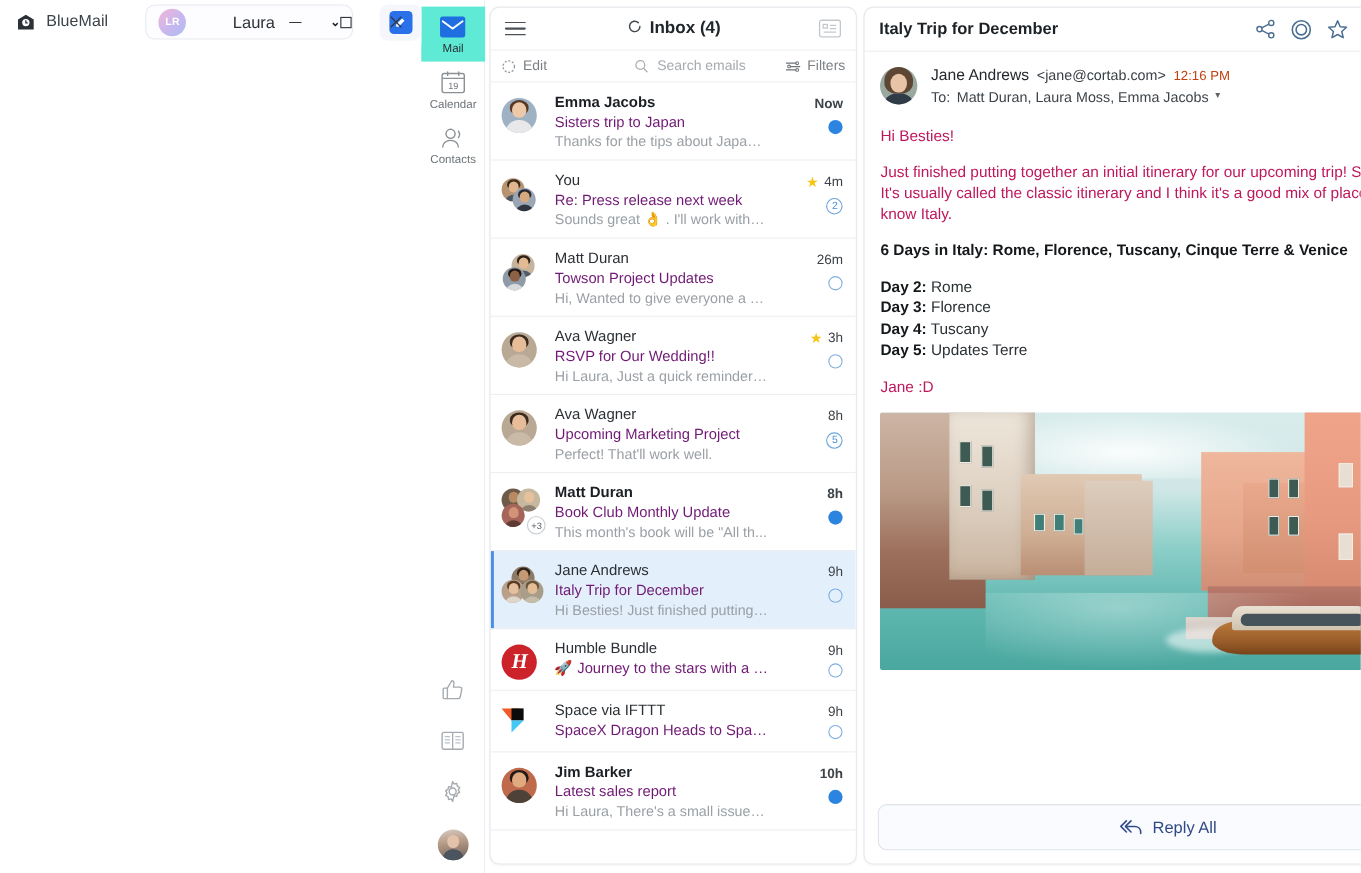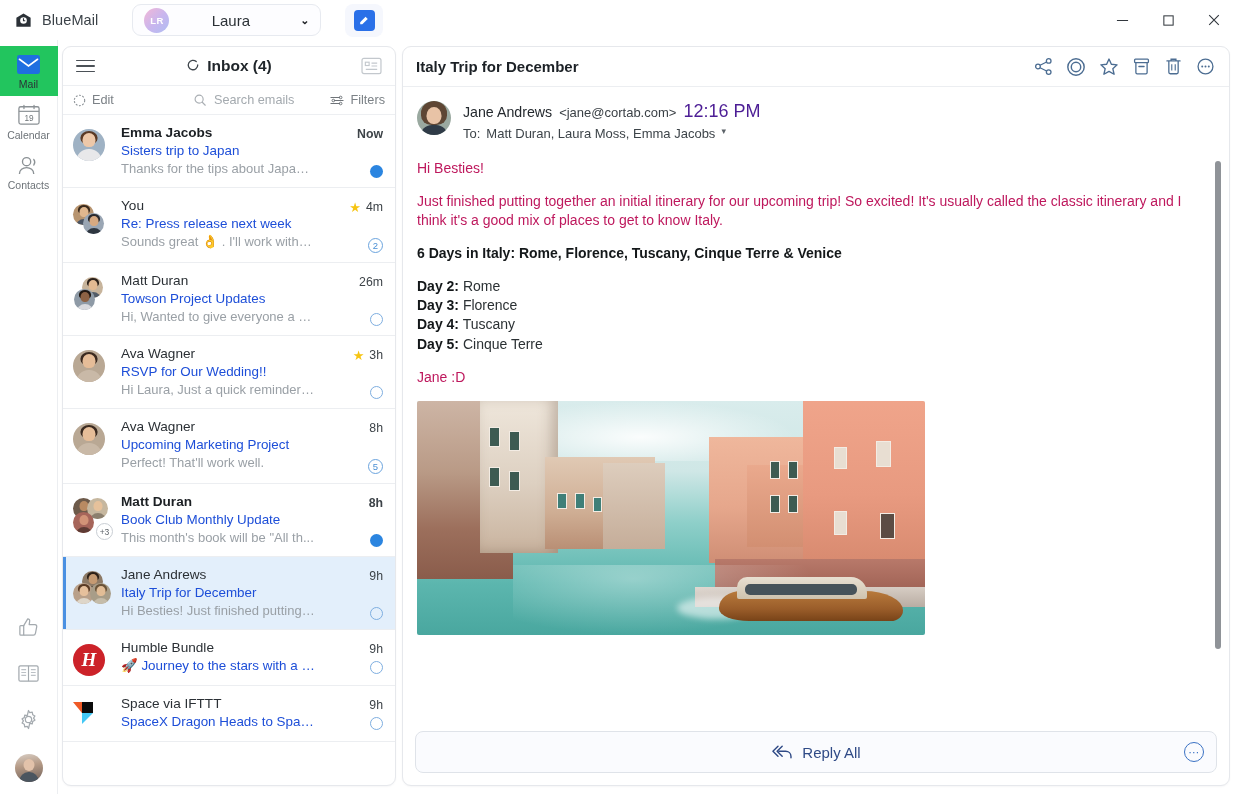--- a/index.html
+++ b/index.html
@@ -6,21 +6,21 @@
   html, body {
     width: 1237px; height: 794px;
     background: #ffffff;
     font-family: "Liberation Sans", sans-serif;
     overflow: hidden;
   }
   .app {
     position: relative;
     width: 1237px; height: 794px;
     background: #ffffff;
-    display: flex; flex-direction: column; border-radius: 23px;
+    display: flex;  border-radius: 23px;
   }
 
   
   .titlebar {
     height: 40px; min-height: 40px;
     display: flex; align-items: center;
     padding: 0 0 0 14px;
     background: #ffffff;
     position: relative; z-index: 5;
   }
@@ -81,21 +81,21 @@
     border-right: 1px solid #eceef1;
     border-top-left-radius: 2px;
     display: flex; flex-direction: column; align-items: center;
     padding-top: 6px;
     position: relative;
   }
   .rail-item {
     width: 58px; padding: 8px 0 6px;
     display: flex; flex-direction: column; align-items: center; gap: 3px;
   }
-  .rail-item.active { background: #22c55e; }
+  .rail-item.active { background: #5eead4; }
   .rail-label { font-size: 10.5px; color: #6d7378; }
   .rail-item.active .rail-label { color: #2c3237; }
   .rail-bottom {
     margin-top: auto; padding-bottom: 12px;
     display: flex; flex-direction: column; align-items: center; gap: 23px;
   }
   .rail-photo {
     width: 28px; height: 28px; border-radius: 50%;
     background: linear-gradient(170deg,#d9cec4 0%,#b59a86 42%,#6d5e58 100%);
     position: relative; overflow: hidden;
@@ -170,25 +170,25 @@
     position:absolute; left:50%; bottom:-4px; transform:translateX(-50%);
     width: 25px; height: 16px; border-radius: 12px 12px 0 0;
   }
   .ava .hair {
     position:absolute; left:50%; top:2px; transform:translateX(-50%);
     width: 17px; height: 13px; border-radius: 50% 50% 40% 40%;
   }
   .mail-main { flex: 1; min-width: 0; }
   .mail-from { font-size: 13.6px; color: #2b3035; margin-bottom: 3px; }
   .mail-item.unread .mail-from { font-weight: bold; color: #1c2024; }
-  .mail-subj { font-size: 13.4px; color: #1d4ed8; margin-bottom: 3px; white-space: nowrap; overflow: hidden; text-overflow: ellipsis; }
+  .mail-subj { font-size: 13.4px; color: #701a75; margin-bottom: 3px; white-space: nowrap; overflow: hidden; text-overflow: ellipsis; }
   .mail-prev { font-size: 13px; color: #9aa0a6; white-space: nowrap; overflow: hidden; text-overflow: ellipsis; }
   .mail-meta {
     width: 58px; min-width: 58px;
-    display: flex; flex-direction: column; align-items: flex-end; gap: 24px;
+    display: flex; flex-direction: column; align-items: flex-end; gap: 8px;
     padding-top: 2px;
   }
   .meta-top { display: flex; align-items: center; gap: 5px; font-size: 12.3px; color: #3d4348; }
   .mail-item.unread .meta-top { font-weight: bold; }
   .star { color: #f6c412; font-size: 13px; line-height: 1; }
   .dot-unread { width: 13px; height: 13px; border-radius: 50%; background: #2b85e0; }
   .dot-read { width: 13px; height: 13px; border-radius: 50%; border: 1.4px solid #7eaee0; }
   .count-badge {
     width: 15px; height: 15px; border-radius: 50%;
     border: 1.3px solid #6ba4de; color: #4a8fd4;
@@ -232,21 +232,21 @@
     width: 34px; height: 34px; border-radius: 50%;
     overflow: hidden; position: relative; margin-right: 12px;
     background: #9aa9a0;
   }
   .sender-ava .hair { position:absolute; left:50%; top:0; transform:translateX(-50%); width:26px; height:24px; border-radius:50% 50% 40% 40%; background:#5e4634;}
   .sender-ava .face { position:absolute; left:50%; top:6px; transform:translateX(-50%); width:15px; height:17px; border-radius:50% 50% 46% 46%; background:#e8c3a6; z-index:2;}
   .sender-ava .body { position:absolute; left:50%; bottom:-4px; transform:translateX(-50%); width:28px; height:14px; border-radius:12px 12px 0 0; background:#2f3b47; z-index:3;}
   .sender-line1 { display: flex; align-items: baseline; gap: 7px; margin-bottom: 4px; }
   .s-name { font-size: 14.2px; color: #24292e; }
   .s-email { font-size: 13px; color: #3b4146; }
-  .s-time { font-size: 18px; color: #4c1d95; }
+  .s-time { font-size: 12px; color: #c2410c; }
   .sender-line2 { display: flex; align-items: flex-start; gap: 6px; font-size: 13px; color: #3d4449; }
   .caret-dn { font-size: 9px; color: #5c6369; }
 
   .read-body {
     flex: 1; overflow: hidden;
     padding: 10px 28px 6px 14px;
     position: relative;
   }
   .p { font-size: 14px; color: #be185d; line-height: 1.36; margin-bottom: 14px; }
   .b { font-weight: bold; color: #14181a; }
@@ -703,20 +703,40 @@
             <div class="mail-subj">SpaceX Dragon Heads to Space Statio...</div>
           </div>
           <div class="mail-meta" style="gap:5px">
             <div class="meta-top">
                 <span>9h</span>
               </div>
             <div class="dot-read"></div>
           </div>
         </div>
 
+        <div class="mail-item unread">
+          <div class="ava-wrap">
+            <div class="ava" style="background:#c06a4c">
+              <div class="hair" style="background:#221a15"></div>
+              <div class="face" style="background:#e0a97f;z-index:2"></div>
+              <div class="body" style="background:#4e4138;z-index:3"></div>
+            </div>
+          </div>
+          <div class="mail-main">
+            <div class="mail-from">Jim Barker</div>
+            <div class="mail-subj">Latest sales report</div>
+            <div class="mail-prev">Hi Laura, There's a small issue i...</div>
+          </div>
+          <div class="mail-meta">
+            <div class="meta-top">
+                <span>10h</span>
+              </div>
+            <div class="dot-unread"></div>
+          </div>
+        </div>
 
       </div>
     </div>
 
     <div class="read-pane">
       <div class="read-head">
         <div class="read-subject">Italy Trip for December</div>
         <div class="read-actions">
           <svg width="19" height="19" viewBox="0 0 22 22">
             <circle cx="17" cy="4.5" r="2.7" fill="none" stroke="#4c6d92" stroke-width="1.5"></circle>
@@ -772,21 +792,21 @@
       </div>
 
       <div class="read-body">
         <div class="p">Hi Besties!</div>
         <div class="p">Just finished putting together an initial itinerary for our upcoming trip! So excited! It's usually called the classic itinerary and I think it's a good mix of places to get to know Italy.</div>
         <div class="p b">6 Days in Italy: Rome, Florence, Tuscany, Cinque Terre &amp; Venice</div>
         <div class="days">
           <div class="day-line"><span class="b">Day 2:</span> <span>Rome</span></div>
           <div class="day-line"><span class="b">Day 3:</span> <span>Florence</span></div>
           <div class="day-line"><span class="b">Day 4:</span> <span>Tuscany</span></div>
-          <div class="day-line"><span class="b">Day 5:</span> <span>Cinque Terre</span></div>
+          <div class="day-line"><span class="b">Day 5:</span> <span>Updates Terre</span></div>
         </div>
         <div class="p">Jane :D</div>
 
         <div class="photo">
           <div class="sky-clouds"></div>
           <div class="bldgL"></div>
           <div class="bldgL2"></div>
           <div class="bldgM"></div>
           <div class="bldgM2"></div>
           <div class="bldgR1"></div>

